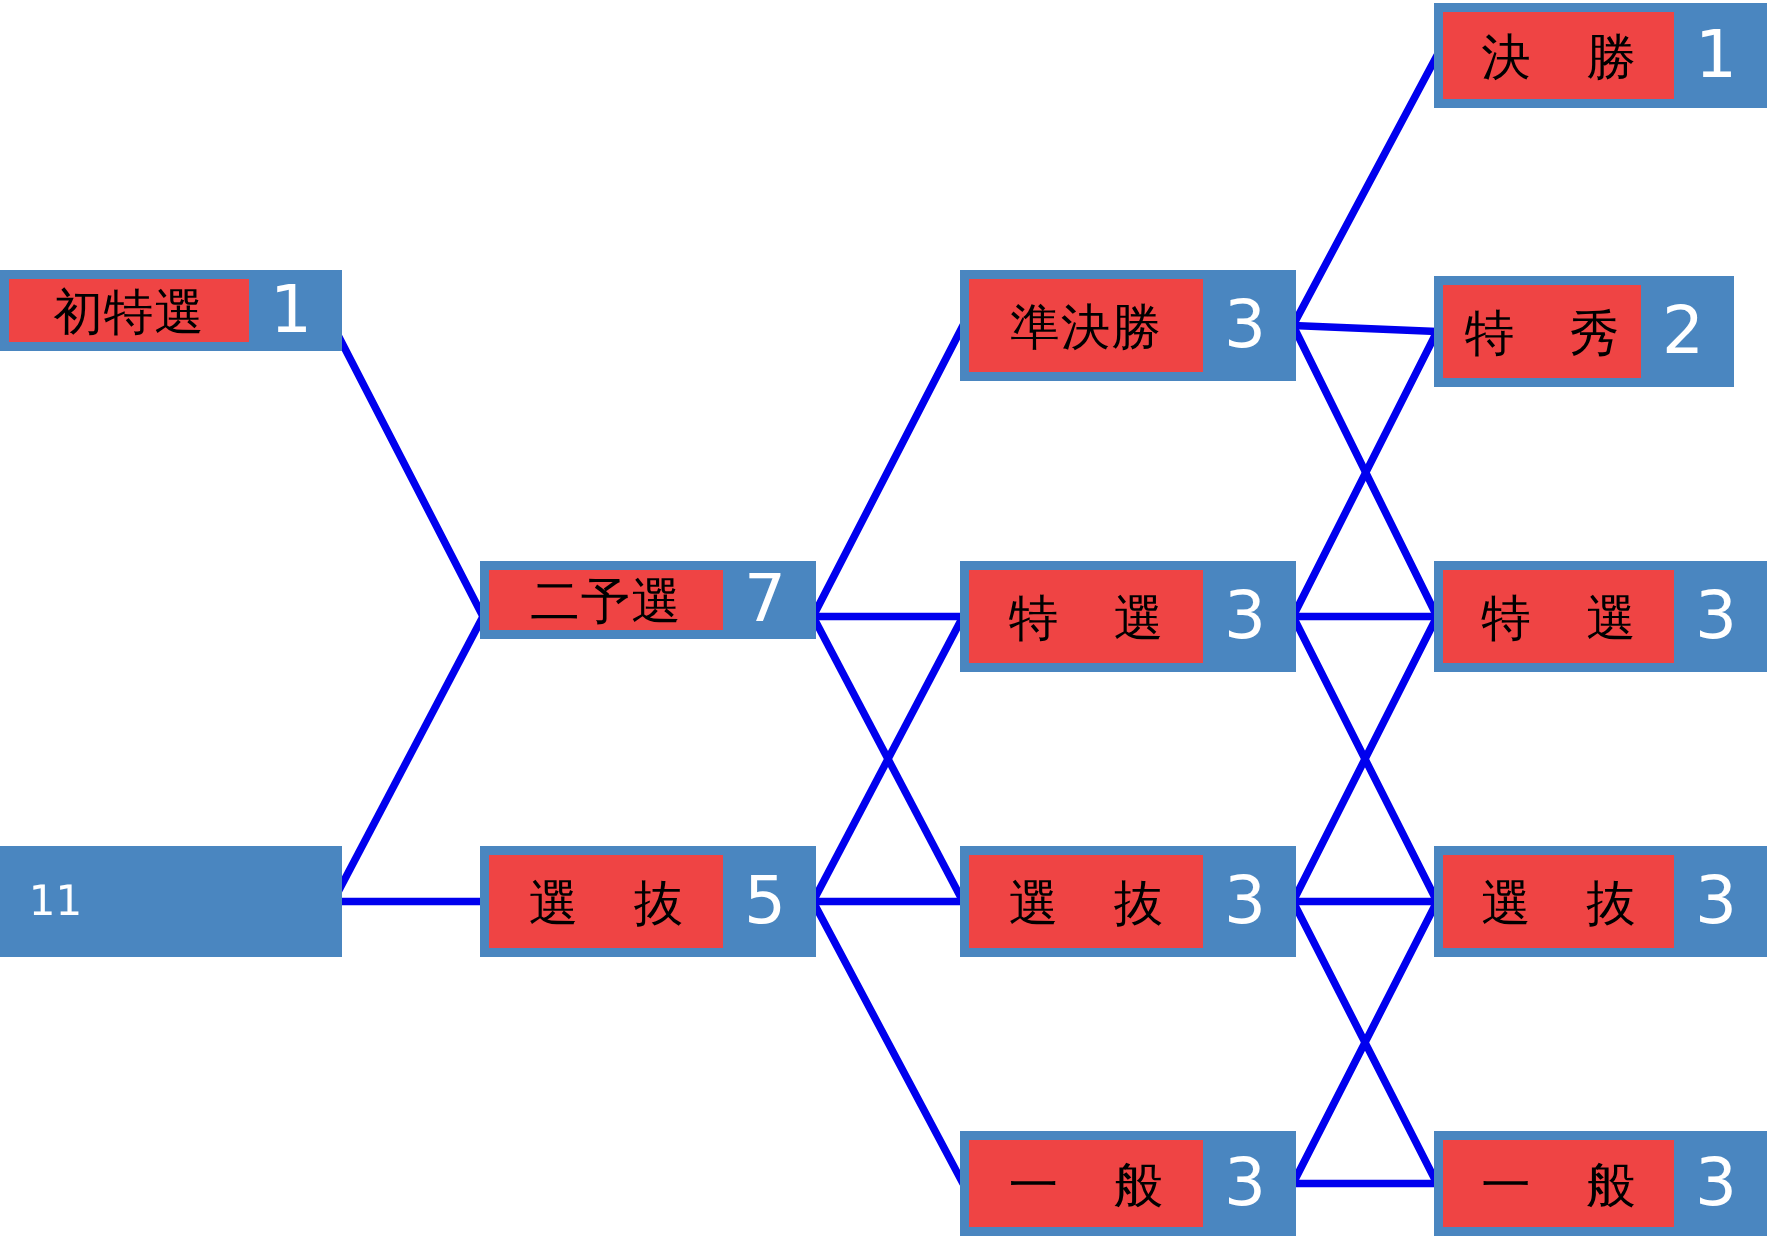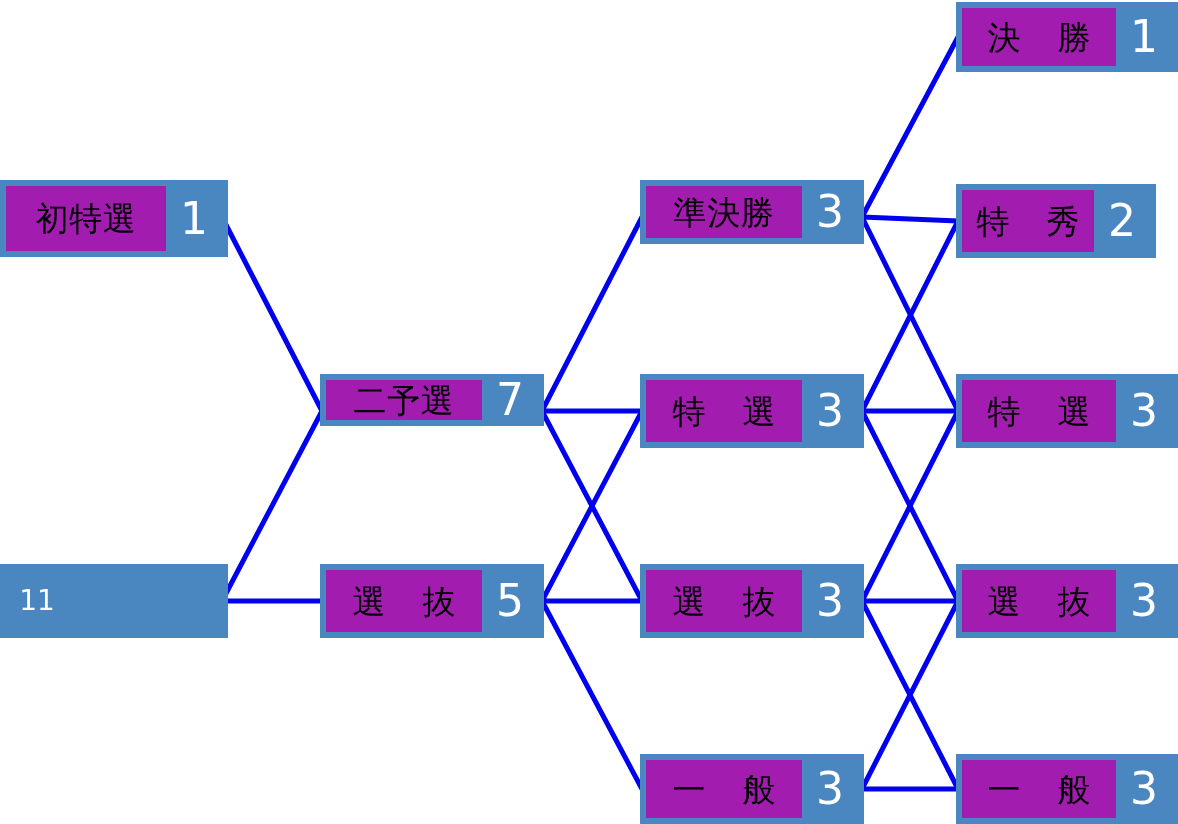--- a/index.html
+++ b/index.html
@@ -30,21 +30,21 @@
     position: absolute;
     box-sizing: border-box;
     display: flex;
     align-items: stretch;
     background: #4a86c0;
     border: 6px solid #4a86c0;
     z-index: 5;
   }
   .node .label {
     flex: 1 1 auto;
-    background: #a21caf;
+    background: #ef4444;
     display: flex;
     align-items: center;
     justify-content: center;
     color: #000000;
     font-size: 33px;
     line-height: 1;
     letter-spacing: 0.02em;
     white-space: nowrap;
     font-family: "DejaVu Sans", "Liberation Sans", sans-serif;
   }
@@ -88,36 +88,36 @@
       <line x1="862" y1="411" x2="958" y2="221" stroke="#0000ee" stroke-width="5" stroke-linecap="round"></line>
       <line x1="862" y1="411" x2="958" y2="411" stroke="#0000ee" stroke-width="5" stroke-linecap="round"></line>
       <line x1="862" y1="411" x2="958" y2="601" stroke="#0000ee" stroke-width="5" stroke-linecap="round"></line>
       <line x1="862" y1="601" x2="958" y2="411" stroke="#0000ee" stroke-width="5" stroke-linecap="round"></line>
       <line x1="862" y1="601" x2="958" y2="601" stroke="#0000ee" stroke-width="5" stroke-linecap="round"></line>
       <line x1="862" y1="601" x2="958" y2="789" stroke="#0000ee" stroke-width="5" stroke-linecap="round"></line>
       <line x1="862" y1="789" x2="958" y2="601" stroke="#0000ee" stroke-width="5" stroke-linecap="round"></line>
       <line x1="862" y1="789" x2="958" y2="789" stroke="#0000ee" stroke-width="5" stroke-linecap="round"></line>
     </svg>
   <div id="nodes">
-      <div class="node" style="left: 0px; top: 180px; width: 228px; height: 77px;">
+      <div class="node" style="left: 0px; top: 180px; width: 228px; height: 54px;">
         <div class="label">初特選</div>
         <div class="count">1</div>
       </div>
       <div class="node" style="left: 0px; top: 564px; width: 228px; height: 74px;">
         <div class="count wide">11</div>
       </div>
       <div class="node" style="left: 320px; top: 374px; width: 224px; height: 52px;">
         <div class="label">二予選</div>
         <div class="count">7</div>
       </div>
       <div class="node" style="left: 320px; top: 564px; width: 224px; height: 74px;">
         <div class="label spaced">選 抜</div>
         <div class="count">5</div>
       </div>
-      <div class="node" style="left: 640px; top: 180px; width: 224px; height: 64px;">
+      <div class="node" style="left: 640px; top: 180px; width: 224px; height: 74px;">
         <div class="label">準決勝</div>
         <div class="count">3</div>
       </div>
       <div class="node" style="left: 640px; top: 374px; width: 224px; height: 74px;">
         <div class="label spaced">特 選</div>
         <div class="count">3</div>
       </div>
       <div class="node" style="left: 640px; top: 564px; width: 224px; height: 74px;">
         <div class="label spaced">選 抜</div>
         <div class="count">3</div>

